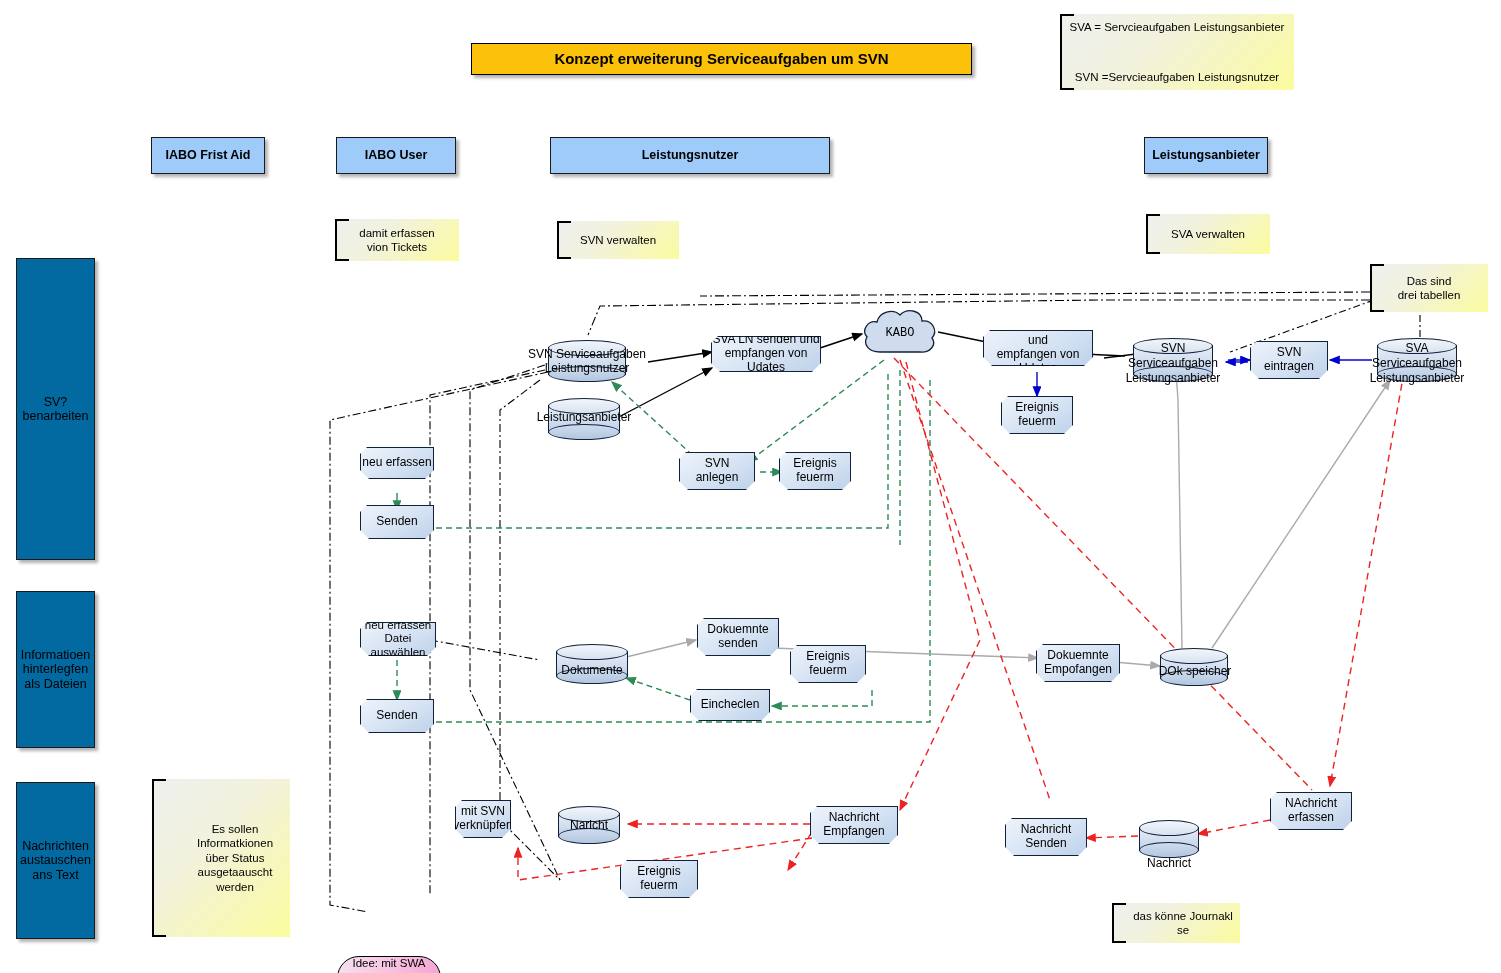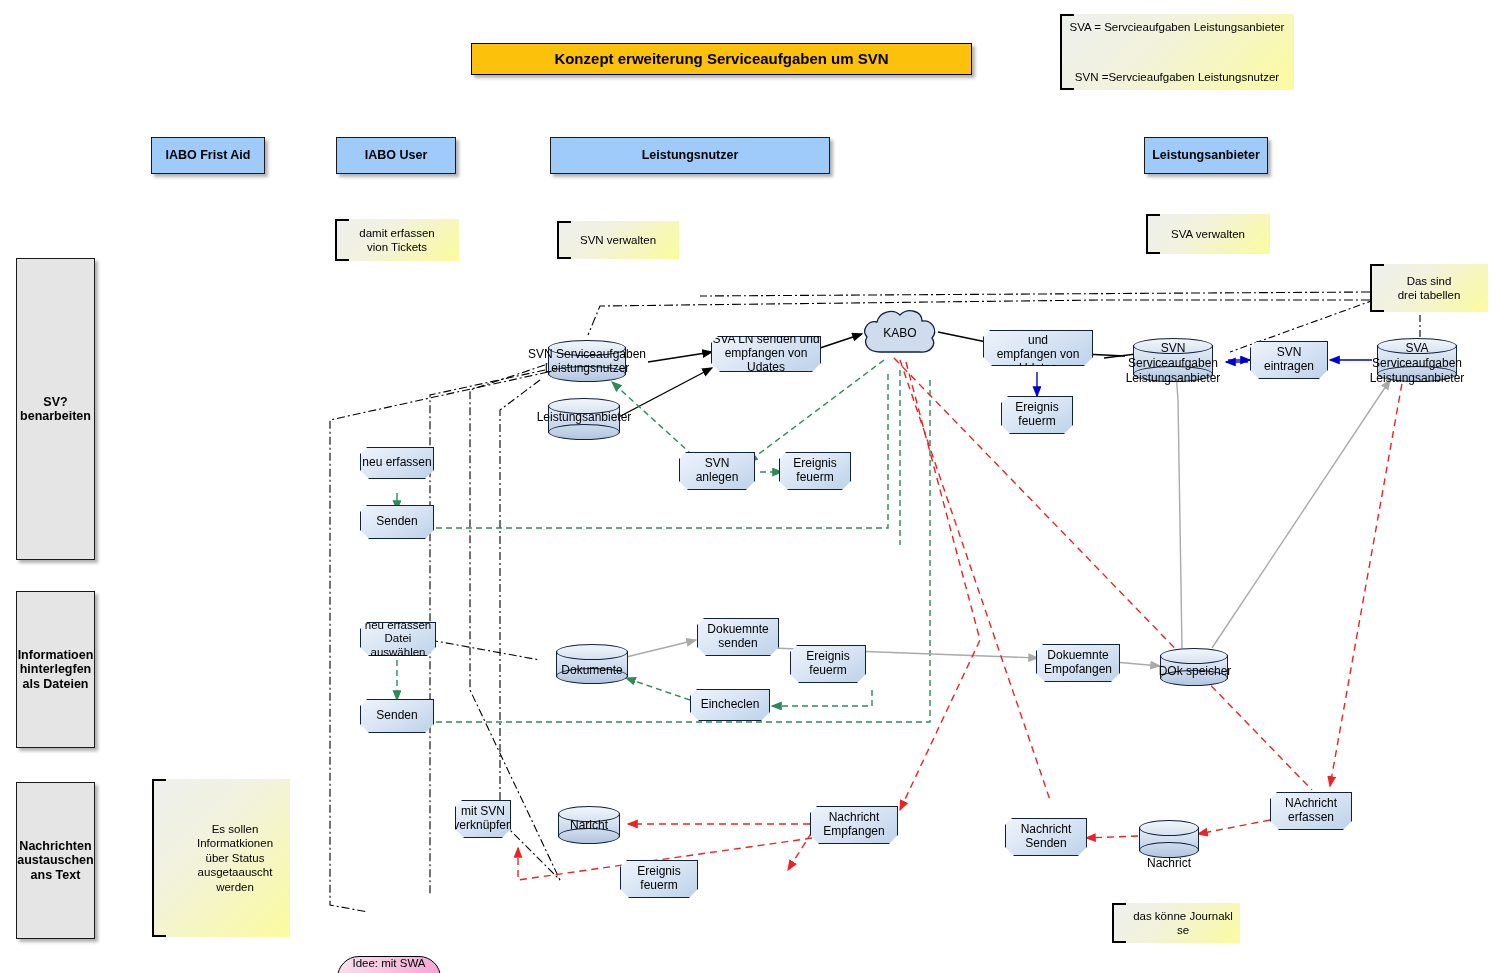--- a/index.html
+++ b/index.html
@@ -11,21 +11,21 @@
   .node{position:absolute;box-sizing:border-box;display:flex;align-items:center;
         justify-content:center;text-align:center;line-height:1.15;}
 
   
   .title-banner{background:#fcc10a;border:1.5px solid #000;font-weight:bold;font-size:15px;
                 box-shadow:3px 3px 3px rgba(0,0,0,.30);}
 
   
   .lane-head{background:#9ecbfa;border:1.4px solid #1a1a1a;font-weight:bold;font-size:12.5px;
              box-shadow:3px 3px 3px rgba(0,0,0,.30);}
-  .blue-block{background:#e5e5e5;border:1.4px solid #1a1a1a;font-weight:bold;font-size:12.5px;
+  .blue-block{background:#0369a1;border:1.4px solid #1a1a1a;font-weight:normal;font-size:12.5px;
               box-shadow:3px 3px 3px rgba(0,0,0,.30);}
 
   
   .note{background:linear-gradient(135deg,#eef0ee 0%,#f2f2dd 40%,#fbfb9e 100%);
         font-size:11.5px;position:absolute;box-sizing:border-box;display:flex;
         align-items:center;justify-content:center;text-align:center;line-height:1.25;gap:35px;}
   .note::before{content:"";position:absolute;left:0;top:0;width:2px;height:100%;background:#000;}
   .note::after{content:"";position:absolute;left:0;top:0;height:2px;width:14px;background:#000;}
   .note .foot{position:absolute;left:0;bottom:0;height:2px;width:14px;background:#000;}
 
@@ -42,21 +42,21 @@
              background:linear-gradient(180deg,#e8eff8 0%,#cfdcee 60%,#b9cce4 100%);
              border-left:1.3px solid #12213a;border-right:1.3px solid #12213a;}
   .cyl .top{position:absolute;left:0;right:0;top:0;height:14px;border-radius:50%/50%;
             background:linear-gradient(180deg,#f2f6fb 0%,#d7e2f0 100%);
             border:1.3px solid #12213a;}
   .cyl .bot{position:absolute;left:0;right:0;bottom:0;height:14px;border-radius:50%/50%;
             background:linear-gradient(180deg,#cfdcee 0%,#b2c6e0 100%);
             border:1.3px solid #12213a;}
 
   
-  .cloud{position:absolute;}
+  .cloud{position:absolute;font-family:Liberation Mono, monospace;}
   .cloud .lbl{position:absolute;left:0;right:0;top:50%;transform:translateY(-50%);
               text-align:center;font-size:12px;}
 
   
   .pill{position:absolute;box-sizing:border-box;border-radius:40px;
         background:linear-gradient(120deg,#f6e4f0 0%,#f6b9dc 60%,#f49ad0 100%);
         border:1.3px solid #000;font-size:11.5px;display:flex;align-items:center;
         justify-content:center;text-align:center;line-height:1.2;}
 
   

